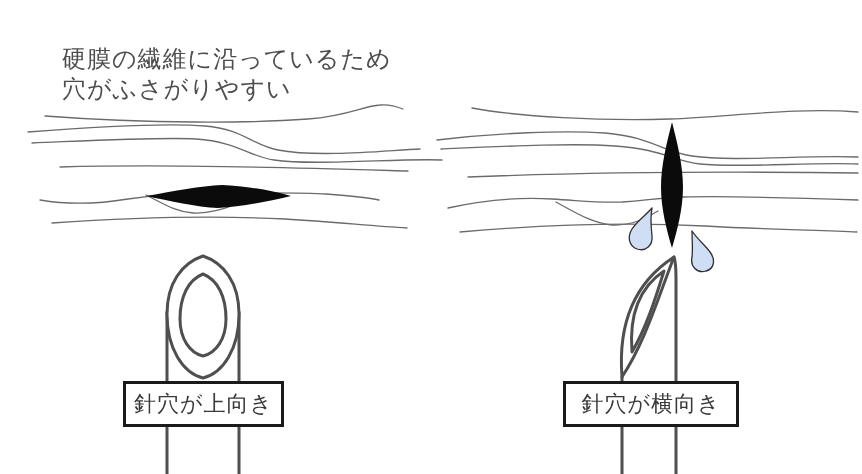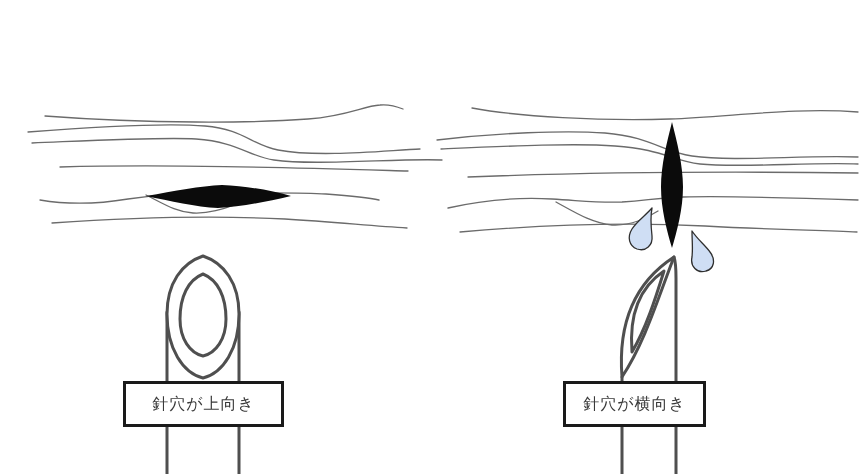--- a/index.html
+++ b/index.html
@@ -25,27 +25,27 @@
   .caption-left{left:62px;}
   .caption-right{left:492px;}
   .needle-label{
     position:absolute;
     top:381px;
     height:46px;
     box-sizing:border-box;
     border:3px solid #1a1a1a;
     background:#ffffff;
     display:flex;align-items:center;justify-content:center;
-    font-size:16px;
+    font-size:22px;
     letter-spacing:1px;
     color:#3a3a3a;
     white-space:nowrap;
   }
   .label-left{left:123px;width:161px;}
-  .label-right{left:563px;width:143px;}
+  .label-right{left:563px;width:176px;}
   .fiber{stroke:#6b6b6b;stroke-width:1.3;fill:none;stroke-linecap:round;}
   .hole{fill:#0b0b0b;stroke:none;}
   .needle{stroke:#4f4f4f;stroke-width:3;fill:none;stroke-linejoin:round;stroke-linecap:round;}
   .needle-fill{fill:#ffffff;}
   .drop{fill:#cfdef4;stroke:#2f2f2f;stroke-width:1.3;stroke-linejoin:round;}
 </style>
 </head>
 <body>
 
 <div class="stage">
@@ -88,20 +88,24 @@
       <path class="needle needle-fill" d="M622,377 C618,325 634,283 674,257 C658,298 645,342 622,377 Z"></path>
       <path class="needle needle-fill" d="M632,352 C629,315 640,287 664,271 C655,300 646,328 632,352 Z"></path>
     </g>
 
     <g>
       <path class="drop" d="M652,208 C645,216 637,221 632,229 C627,237 629,246 637,249 C646,252 653,245 652,236 C651,227 650,218 652,208 Z"></path>
       <path class="drop" d="M692,231 C698,240 705,245 710,252 C716,260 714,269 706,271 C697,274 690,266 692,257 C693,248 692,241 692,231 Z"></path>
     </g>
   </svg>
 
+  <div class="caption caption-left">
+    <span>硬膜の繊維に沿っているため</span>
+    <span>穴がふさがりやすい</span>
+  </div>
 
   <div class="needle-label label-left">
     <span>針穴が上向き</span>
   </div>
   <div class="needle-label label-right">
     <span>針穴が横向き</span>
   </div>
 
 </div>
 

